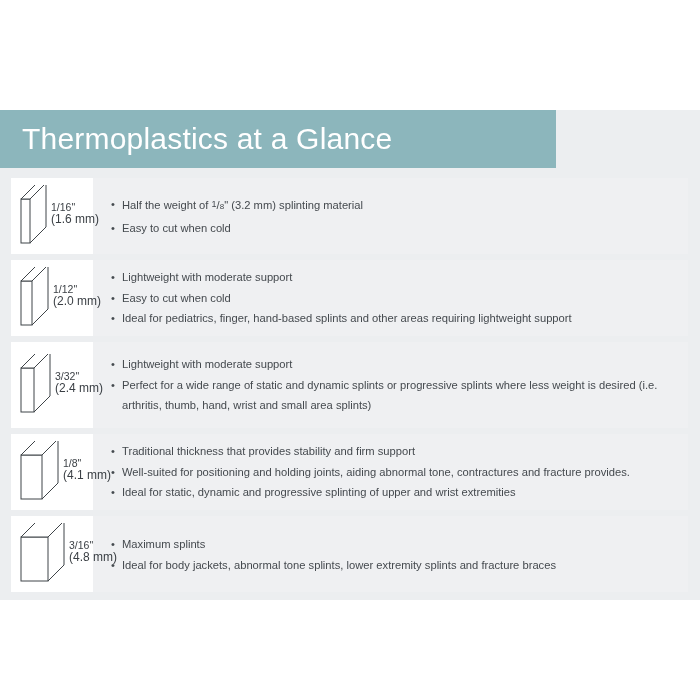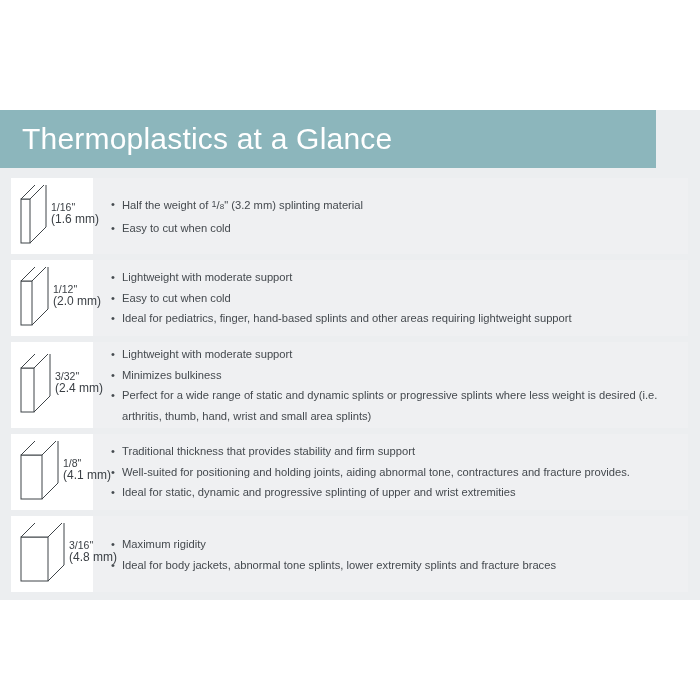--- a/index.html
+++ b/index.html
@@ -20,21 +20,21 @@
     height: 490px;
     background: #eceef0;
     box-sizing: border-box;
   }
 
   
   #header {
     position: absolute;
     left: 0px;
     top: 0px;
-    width: 656px;
+    width: 556px;
     height: 58px;
     background: #8cb6bc;
   }
 
   #header-title {
     position: absolute;
     left: 22px;
     top: 11px;
     font-size: 30px;
     font-weight: 400;
@@ -201,21 +201,20 @@
             </svg>
             <div class="prism-label" style="left: 44px; top: 16px;">
               <div class="size">3/32"</div>
               <div class="metric">(2.4 mm)</div>
             </div>
           </div>
         </div>
         <div class="row-content">
           <ul class="bullets">
             <li>Lightweight with moderate support</li>
-            <li>Minimizes bulkiness</li>
             <li>Perfect for a wide range of static and dynamic splints or progressive splints where less weight is desired (i.e. arthritis, thumb, hand, wrist and small area splints)</li>
           </ul>
         </div>
       </div>
       <div class="row" style="top: 324px; height: 76px;">
         <div class="row-icon-box">
           <div class="prism-wrap">
             <svg class="prism-svg" width="62" height="62" viewBox="0 0 62 62">
               <rect x="6" y="14" width="21" height="44" fill="#ffffff" stroke="#3f4448" stroke-width="1"></rect>
               <path d="M6 14 L22 -2 L43 -2 L27 14 Z" fill="#ffffff" stroke="#3f4448" stroke-width="1"></path>
@@ -244,20 +243,20 @@
               <path d="M33 14 L49 -2 L49 42 L33 58" fill="none" stroke="#3f4448" stroke-width="1"></path>
             </svg>
             <div class="prism-label" style="left: 58px; top: 16px;">
               <div class="size">3/16"</div>
               <div class="metric">(4.8 mm)</div>
             </div>
           </div>
         </div>
         <div class="row-content">
           <ul class="bullets">
-            <li>Maximum rigidity</li>
+            <li>Maximum splints</li>
             <li>Ideal for body jackets, abnormal tone splints, lower extremity splints and fracture braces</li>
           </ul>
         </div>
       </div>
     </div>
 
 </div>
 
 </body></html>

